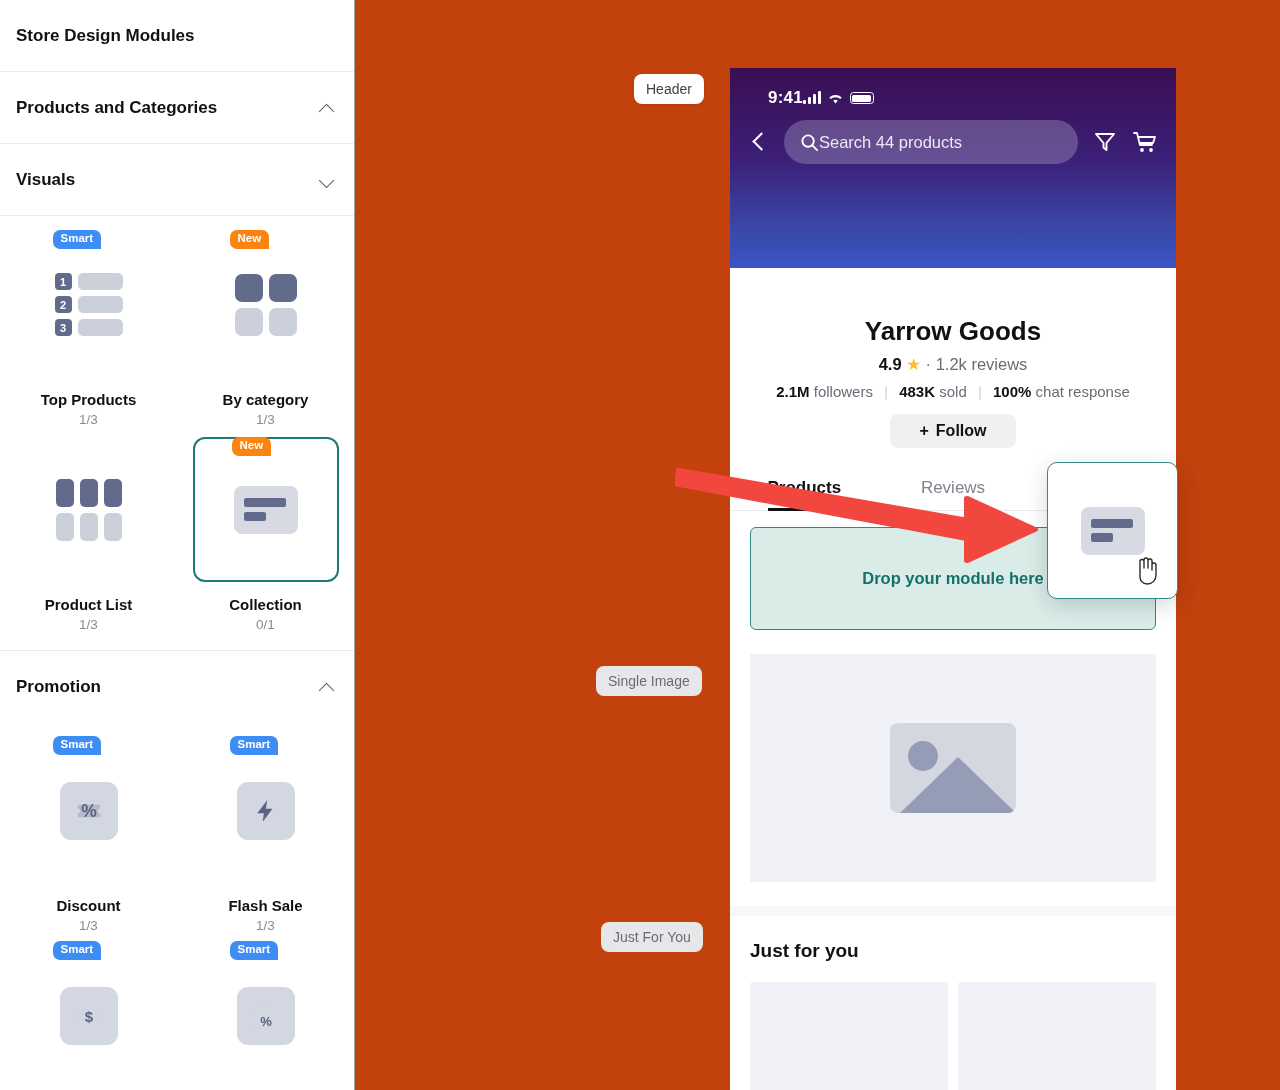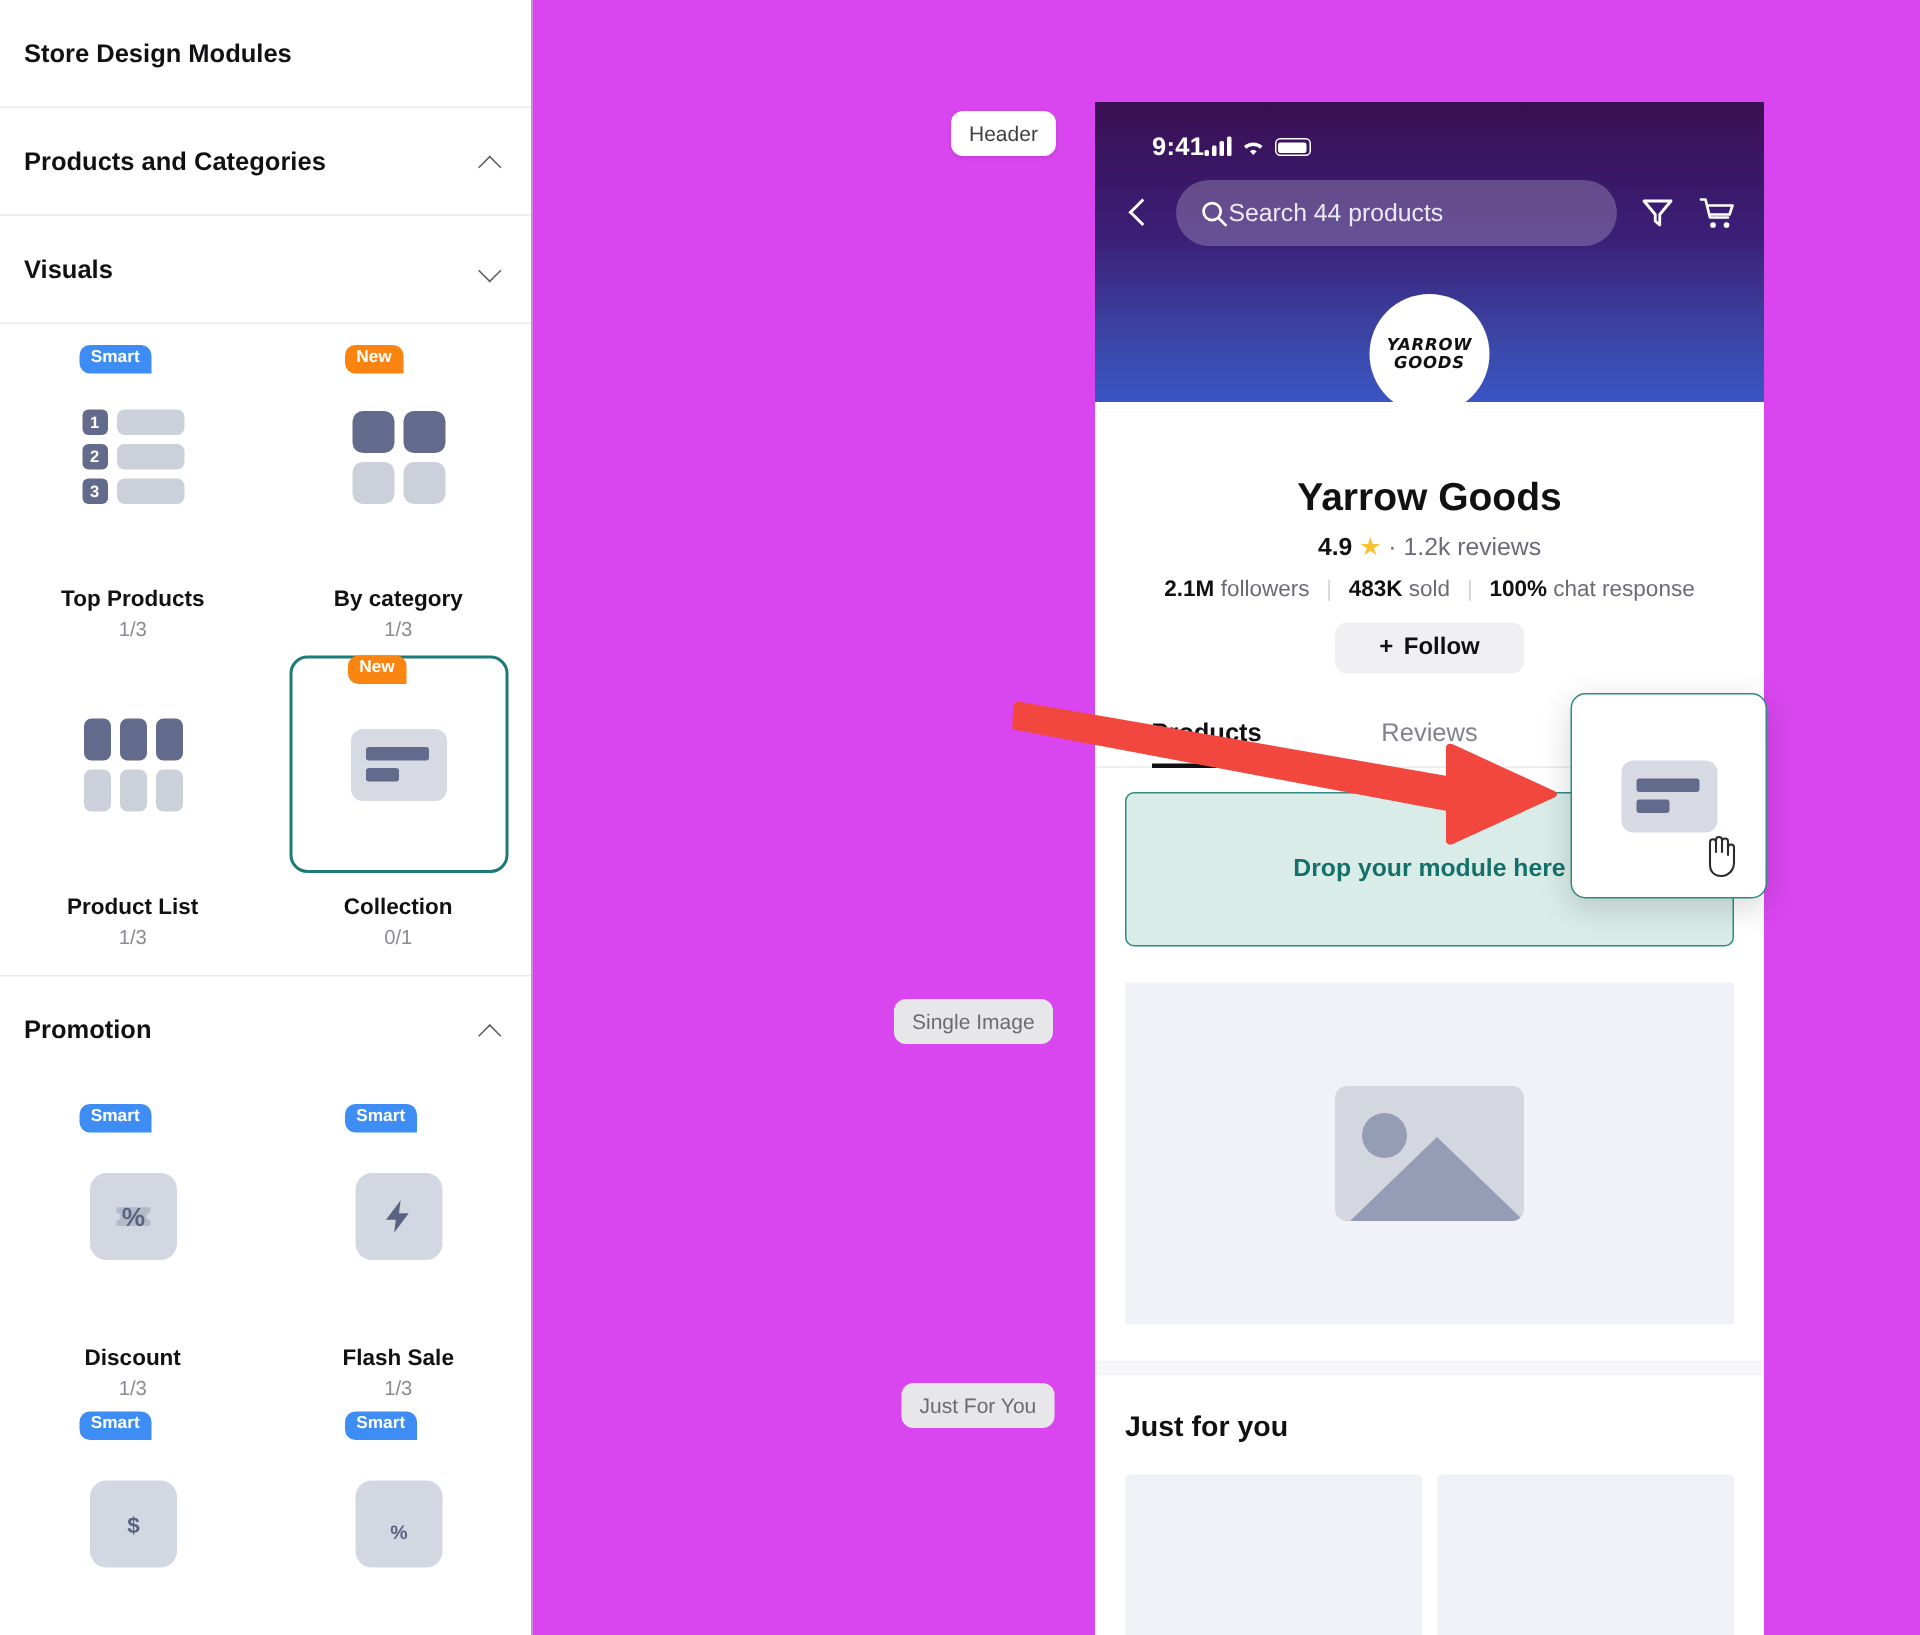--- a/index.html
+++ b/index.html
@@ -90,21 +90,21 @@
   .g-coll .l1 { width: 42px; height: 9px; border-radius: 2px; background: #636b8c; }
   .g-coll .l2 { width: 22px; height: 9px; border-radius: 2px; background: #636b8c; }
 
   .g-sq {
     width: 58px; height: 58px; border-radius: 11px; background: #d3d7e1;
     display: flex; align-items: center; justify-content: center;
     color: #5b6382;
   }
 
   
-  .canvas { position: relative; flex: 1; height: 1090px; background: #d946ef; }
+  .canvas { position: relative; flex: 1; height: 1090px; background: #c2410c; }
 
   .chip {
     position: absolute; font-size: 14px; border-radius: 8px;
     padding: 7px 12px; white-space: nowrap;
   }
   .chip.light { background: #ffffff; color: #3f3f46; box-shadow: 0 1px 3px rgba(0,0,0,.10); }
   .chip.gray  { background: #e7e7ea; color: #6b6b75; }
 
   
   .phone {
@@ -403,24 +403,20 @@
           <svg class="ph-icon" viewBox="0 0 26 26">
               <path d="M4 5h18l-7.5 9v7l-3-2.5V14L4 5z" fill="none" stroke="#fff" stroke-width="1.9" stroke-linejoin="round"></path>
             </svg>
           <svg class="ph-icon" viewBox="0 0 26 26">
               <path d="M2 4h3l3 12h12M7 8h16l-2 6H8" fill="none" stroke="#fff" stroke-width="1.8" stroke-linecap="round" stroke-linejoin="round"></path>
               <circle cx="10" cy="21" r="1.9" fill="#fff"></circle>
               <circle cx="19" cy="21" r="1.9" fill="#fff"></circle>
             </svg>
         </div>
 
-        <div class="logo">
-          <span>YARROW</span>
-          <span>GOODS</span>
-        </div>
       </div>
 
       <div class="store-info">
         <div class="store-name">Yarrow Goods</div>
         <div class="store-rating">
           <b>4.9</b>
           <span class="star">★</span>
           <span>·</span>
           <span>1.2k reviews</span>
         </div>

